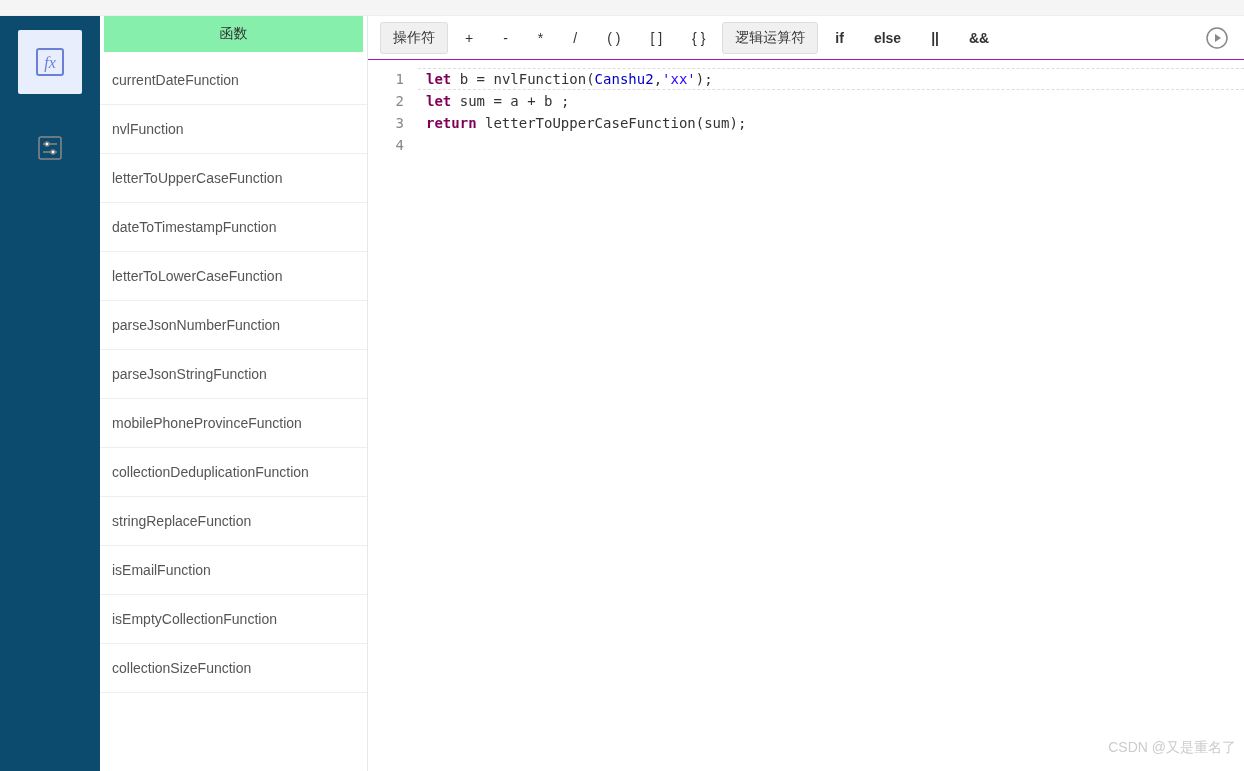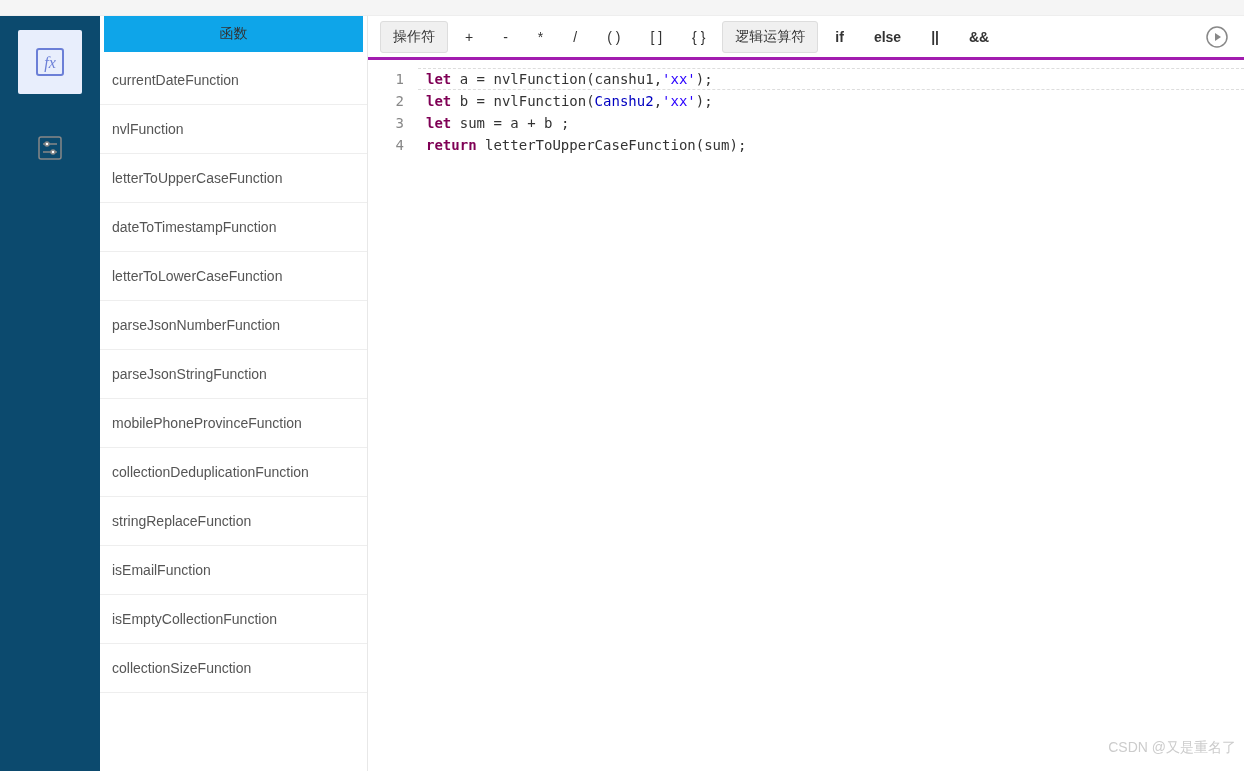--- a/index.html
+++ b/index.html
@@ -4,28 +4,28 @@
 <style>
 * { margin: 0; padding: 0; box-sizing: border-box; }
 body { font-family: "Microsoft YaHei", "PingFang SC", Arial, sans-serif; background: #fff; width: 1244px; height: 771px; overflow: hidden; position: relative; }
 .top-bar { height: 16px; background: #f5f5f5; border-bottom: 1px solid #eee; }
 .container { display: flex; height: 755px; }
 .left-rail { width: 100px; background: #0c4a6e; display: flex; flex-direction: column; align-items: center; padding-top: 14px; gap: 22px; }
 .rail-btn { width: 64px; height: 64px; display: flex; align-items: center; justify-content: center; border-radius: 2px; cursor: pointer; }
 .rail-btn.active { background: #e8eefc; }
 .rail-btn svg { width: 32px; height: 32px; }
 .sidebar { width: 268px; background: #fff; border-right: 1px solid #e8e8e8; display: flex; flex-direction: column; }
-.sidebar-header { height: 36px; background: #0ea5e9; display: flex; align-items: center; justify-content: center; font-size: 14px; color: #333; margin: 0 4px 4px 4px; }
+.sidebar-header { height: 36px; background: #86efac; display: flex; align-items: center; justify-content: center; font-size: 14px; color: #333; margin: 0 4px 4px 4px; }
 .func-list-wrap { flex: 1; overflow-y: auto; position: relative; }
 .func-list-wrap::-webkit-scrollbar { width: 14px; }
 .func-list-wrap::-webkit-scrollbar-track { background: #f0f0f0; }
 .func-list-wrap::-webkit-scrollbar-thumb { background: #c1c1c1; border-radius: 0; }
 .func-item { padding: 16px 12px; font-size: 14px; color: #555; border-bottom: 1px solid #eee; cursor: pointer; white-space: nowrap; overflow: hidden; }
 .main { flex: 1; display: flex; flex-direction: column; }
-.toolbar { height: 44px; border-bottom: 3px solid #a21caf; display: flex; align-items: center; padding: 0 12px; gap: 4px; }
+.toolbar { height: 44px; border-bottom: 1px solid #a21caf; display: flex; align-items: center; padding: 0 12px; gap: 4px; }
 .tb-btn { padding: 6px 12px; font-size: 14px; color: #333; background: #fff; border: 1px solid transparent; border-radius: 3px; cursor: pointer; display: flex; align-items: center; justify-content: center; min-width: 28px; }
 .tb-btn.boxed { background: #f0f0f0; border: 1px solid #ddd; }
 .tb-btn.bold { font-weight: bold; }
 .tb-spacer { flex: 1; }
 .run-btn { width: 30px; height: 30px; display: flex; align-items: center; justify-content: center; cursor: pointer; }
 .editor { flex: 1; display: flex; font-family: Consolas, Monaco, monospace; font-size: 14px; line-height: 22px; position: relative; }
 .gutter { width: 50px; text-align: right; padding-right: 14px; padding-top: 8px; color: #888; user-select: none; }
 .code { flex: 1; padding-top: 8px; padding-left: 8px; position: relative; }
 .code-line { white-space: pre; }
 .kw { color: #7f0055; font-weight: bold; }
@@ -106,21 +106,20 @@
     </div>
     <div class="editor">
       <div class="gutter" id="gutter">
           <div>1</div>
           <div>2</div>
           <div>3</div>
           <div>4</div>
         </div>
       <div class="code" id="code">
         <div class="current-line-marker"></div>
-      <div class="code-line"><span class="kw">let</span><span class="ident"> a </span><span class="op">= </span><span class="func">nvlFunction</span><span class="paren">(</span><span class="ident">canshu1</span><span class="op">,</span><span class="str">'xx'</span><span class="paren">)</span><span class="op">;</span></div>
           <div class="code-line"><span class="kw">let</span><span class="ident"> b </span><span class="op">= </span><span class="func">nvlFunction</span><span class="paren">(</span><span class="var-blue">Canshu2</span><span class="op">,</span><span class="str">'xx'</span><span class="paren">)</span><span class="op">;</span></div>
           <div class="code-line"><span class="kw">let</span><span class="ident"> sum </span><span class="op">= </span><span class="ident">a </span><span class="op">+ </span><span class="ident">b </span><span class="op">;</span></div>
           <div class="code-line"><span class="kw">return</span><span class="ident"> </span><span class="func">letterToUpperCaseFunction</span><span class="paren">(</span><span class="ident">sum</span><span class="paren">)</span><span class="op">;</span></div>
         </div>
     </div>
   </div>
 </div>
 
 <div class="watermark-br">CSDN @又是重名了</div>
 

